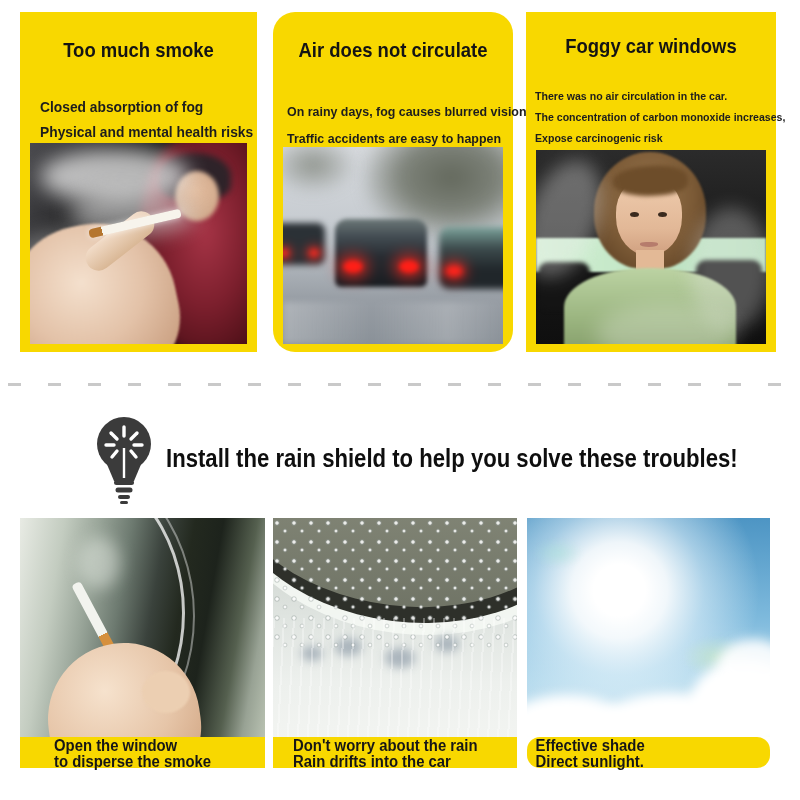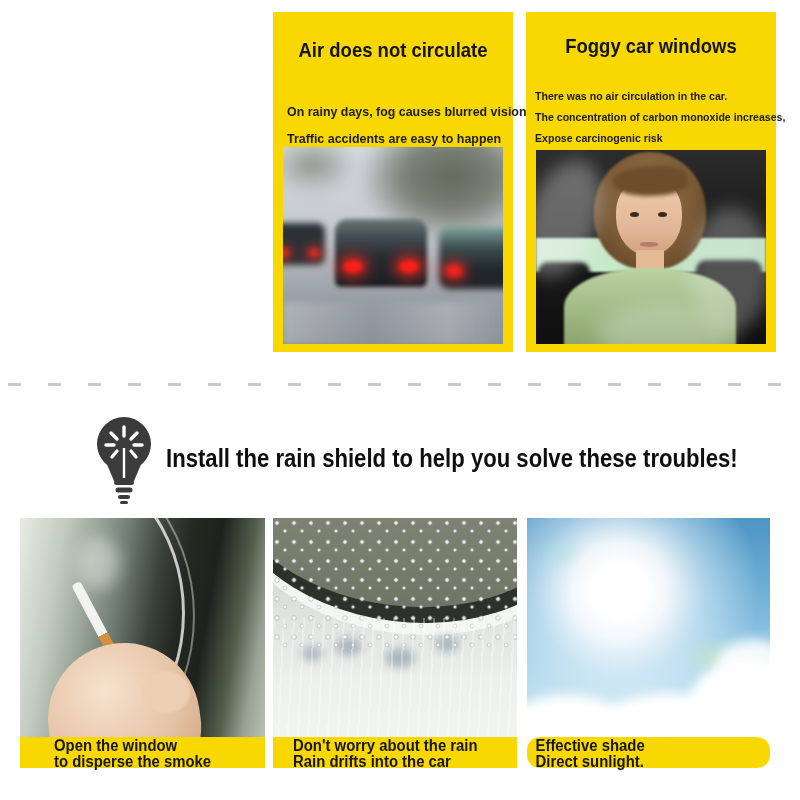--- a/index.html
+++ b/index.html
@@ -2,21 +2,21 @@
 <html><head>
 <meta charset="utf-8">
 <style>
   html,body{margin:0;padding:0;background:#ffffff;}
   .canvas{position:relative;width:800px;height:800px;background:#ffffff;
           font-family:"Liberation Sans", sans-serif;overflow:hidden;}
 
   
   .problem-card{position:absolute;top:12px;height:340px;background:#F8D800;}
   #pc1{left:20px;width:237px;}
-  #pc2{left:273px;width:240px;}
+  #pc2{left:273px;width:240px;border-radius:22px;}
   #pc3{left:526px;width:250px;}
   .p-title{margin:0;position:absolute;left:0;right:0;top:26px;text-align:center;
            font-weight:bold;font-size:21px;color:#141414;transform:scaleX(.88);white-space:nowrap;}
   #pc3 .p-title{top:22px;}
   .p-line{margin:0;position:absolute;font-weight:bold;color:#1d1d1d;white-space:nowrap;
           transform:scaleX(.92);transform-origin:left center;}
   .pc1-l1{left:20px;top:86px;font-size:15px;}
   .pc1-l2{left:20px;top:111px;font-size:15px;}
   .pc2-l1{left:14px;top:92px;font-size:13.5px;}
   .pc2-l2{left:14px;top:119px;font-size:13.5px;}
@@ -171,20 +171,36 @@
   .sF-c1{left:-20px;bottom:-18px;width:120px;height:60px;}
   .sF-c2{left:70px;bottom:-26px;width:150px;height:70px;}
   .sF-c3{right:-30px;bottom:-12px;width:110px;height:90px;}
   .sF-c4{right:-18px;bottom:48px;width:70px;height:50px;opacity:.9;}
 </style>
 </head>
 <body>
 
 <div class="canvas">
 
+  <section class="problem-card" id="pc1">
+    <h2 class="p-title">Too much smoke</h2>
+    <p class="p-line pc1-l1">Closed absorption of fog</p>
+    <p class="p-line pc1-l2">Physical and mental health risks</p>
+    <div class="photo">
+      <div class="sA-seat"></div>
+      <div class="sA-hood"></div>
+      <div class="sA-face"></div>
+      <div class="sA-smoke1"></div>
+      <div class="sA-smoke2"></div>
+      <div class="sA-smoke3"></div>
+      <div class="sA-hand"></div>
+      <div class="sA-finger"></div>
+      <div class="sA-cig"></div>
+    </div>
+  </section>
 
   <section class="problem-card" id="pc2">
     <h2 class="p-title">Air does not circulate</h2>
     <p class="p-line pc2-l1">On rainy days, fog causes blurred vision,</p>
     <p class="p-line pc2-l2">Traffic accidents are easy to happen</p>
     <div class="photo">
       <div class="sB-trees"></div>
       <div class="sB-trees2"></div>
       <div class="sB-car-l">
         <div class="sB-tl4"></div>

